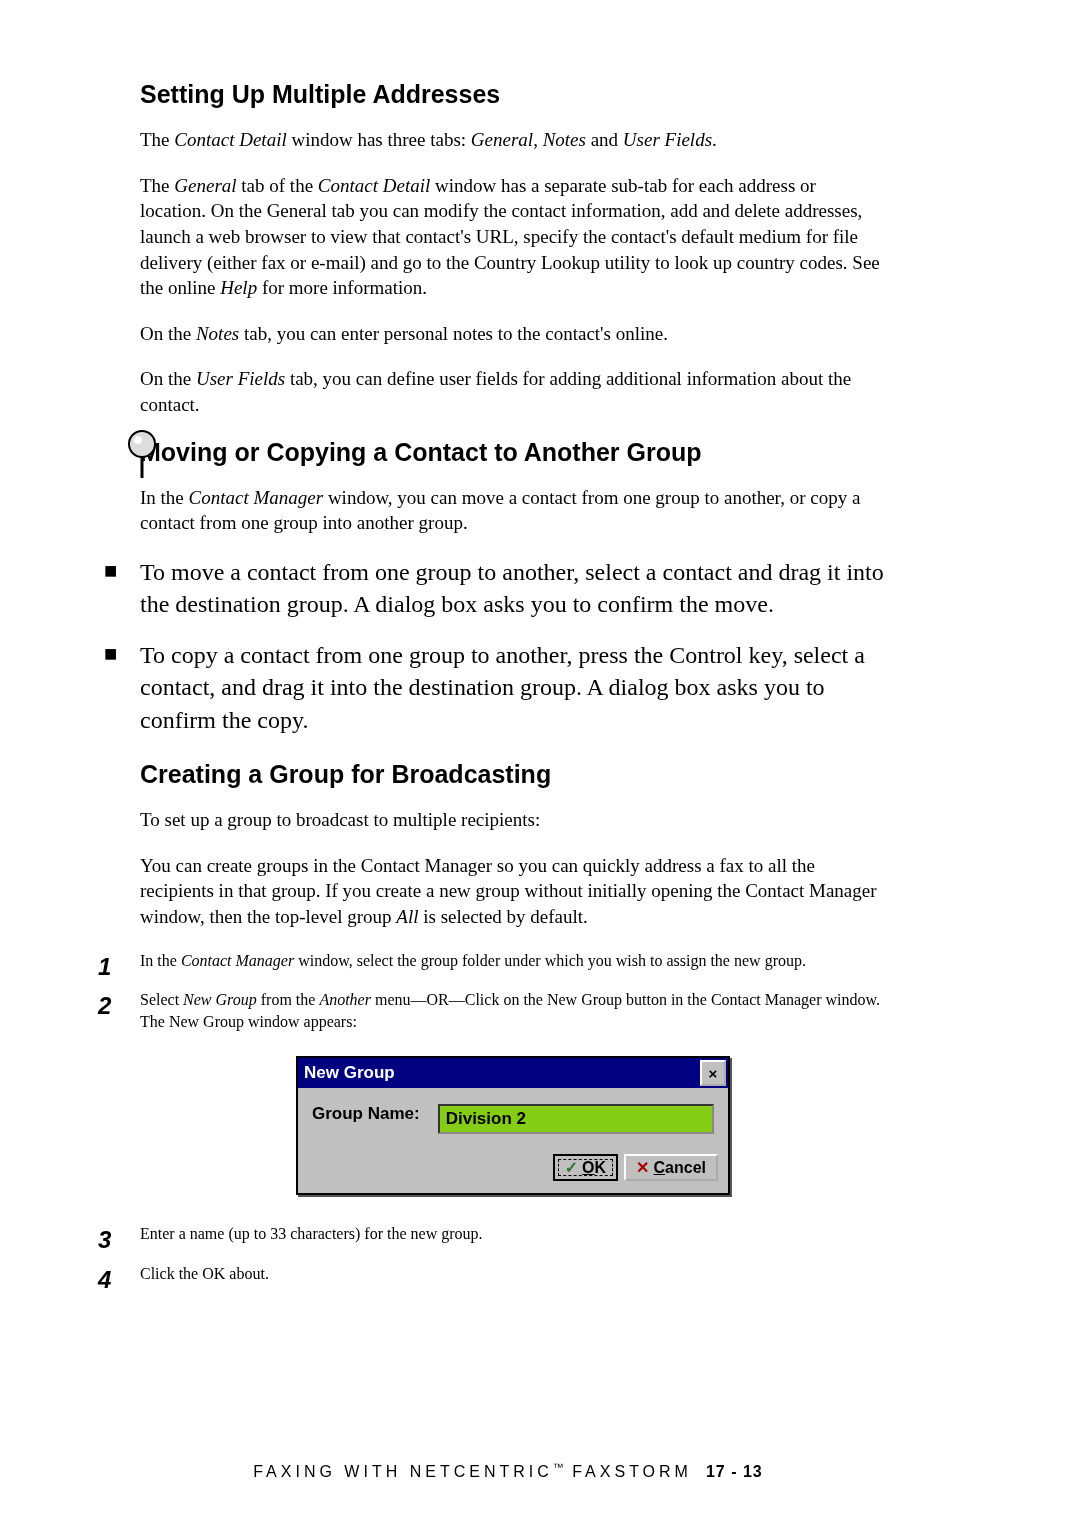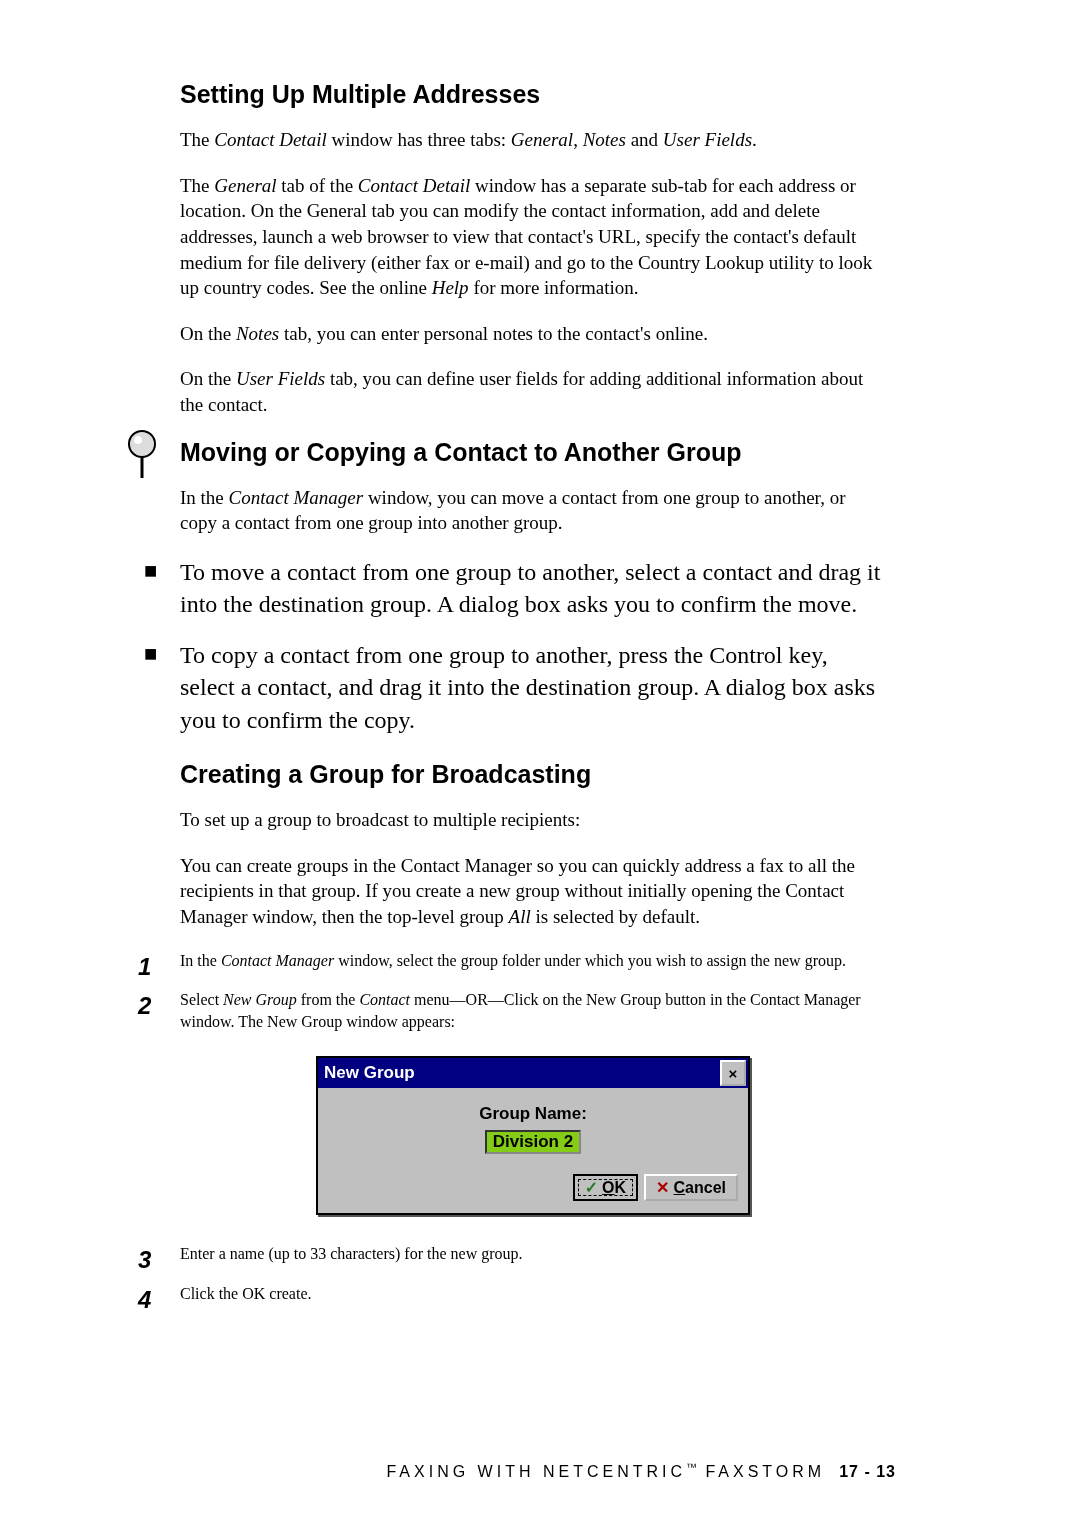--- a/index.html
+++ b/index.html
@@ -6,21 +6,21 @@
     margin: 0;
     padding: 0;
     background: #fff;
     font-family: "Times New Roman", Times, serif;
     color: #000;
   }
   .page {
     width: 996px;
     height: 1529px;
     box-sizing: border-box;
-    padding: 80px 100px 60px 120px;
+    padding: 80px 100px 60px 80px;
     position: relative;
   }
   .content {
     margin-left: 60px;
     margin-right: 10px;
   }
   h2.section {
     font-family: Arial, Helvetica, sans-serif;
     font-weight: bold;
     font-size: 25px;
@@ -109,23 +109,21 @@
     align-items: center;
     justify-content: center;
     font-weight: bold;
     font-size: 15px;
   }
   .dlg-body {
     padding: 16px 14px 14px 14px;
   }
   .field-row {
     display: flex;
-    align-items: center;
-    gap: 6px;
-    flex-direction: column;
+    gap: 18px;
   }
   .field-label {
     font-weight: bold;
     font-size: 17px;
     white-space: nowrap;
   }
   .field-input-wrap {
     flex: 1;
     background: #84cc16;
     border: 2px inset #888;
@@ -164,21 +162,21 @@
   .xmark {
     color: #aa0000;
     font-weight: bold;
   }
   .ul { text-decoration: underline; }
   .footer {
     position: absolute;
     bottom: 48px;
     left: 120px;
     right: 100px;
-    text-align: right;
+    text-align: center;
     font-family: Arial, Helvetica, sans-serif;
     font-size: 16px;
     letter-spacing: 4px;
   }
   .footer .pgnum {
     font-weight: bold;
     letter-spacing: 1px;
     margin-left: 14px;
   }
   .sup { font-size: 11px; vertical-align: super; letter-spacing: 0; }
@@ -246,21 +244,21 @@
     <div class="num-row">
       <div class="num-mark">1</div>
       <div class="num-text">
         <span>In the </span><span class="italic">Contact Manager</span><span> window, select the group folder under which you wish to assign the new group.</span>
       </div>
     </div>
 
     <div class="num-row">
       <div class="num-mark">2</div>
       <div class="num-text">
-        <span>Select </span><span class="italic">New Group</span><span> from the </span><span class="italic">Contact</span><span> menu—</span><span class="bold">OR</span><span>—Click on the </span><span class="bold">New Group</span><span> button in the Contact Manager window. The New Group window appears:</span>
+        <span>Select </span><span class="italic">New Group</span><span> from the </span><span class="italic">Another</span><span> menu—</span><span class="bold">OR</span><span>—Click on the </span><span class="bold">New Group</span><span> button in the Contact Manager window. The New Group window appears:</span>
       </div>
     </div>
 
     <div class="dialog-wrap">
       <div class="dialog">
         <div class="titlebar">
           <span>New Group</span>
           <div class="titlebar-close">
             <span>×</span>
           </div>
@@ -287,21 +285,21 @@
     </div>
 
     <div class="num-row">
       <div class="num-mark">3</div>
       <div class="num-text">Enter a name (up to 33 characters) for the new group.</div>
     </div>
 
     <div class="num-row">
       <div class="num-mark">4</div>
       <div class="num-text">
-        <span>Click the </span><span class="bold">OK</span><span> create.</span>
+        <span>Click the </span><span class="bold">OK</span><span> about.</span>
       </div>
     </div>
   </div>
 
   <div class="footer">
     <span>FAXING WITH NETCENTRIC</span><span class="sup">™</span><span> FAXSTORM</span><span class="pgnum">17 - 13</span>
   </div>
 
 </div>
 

